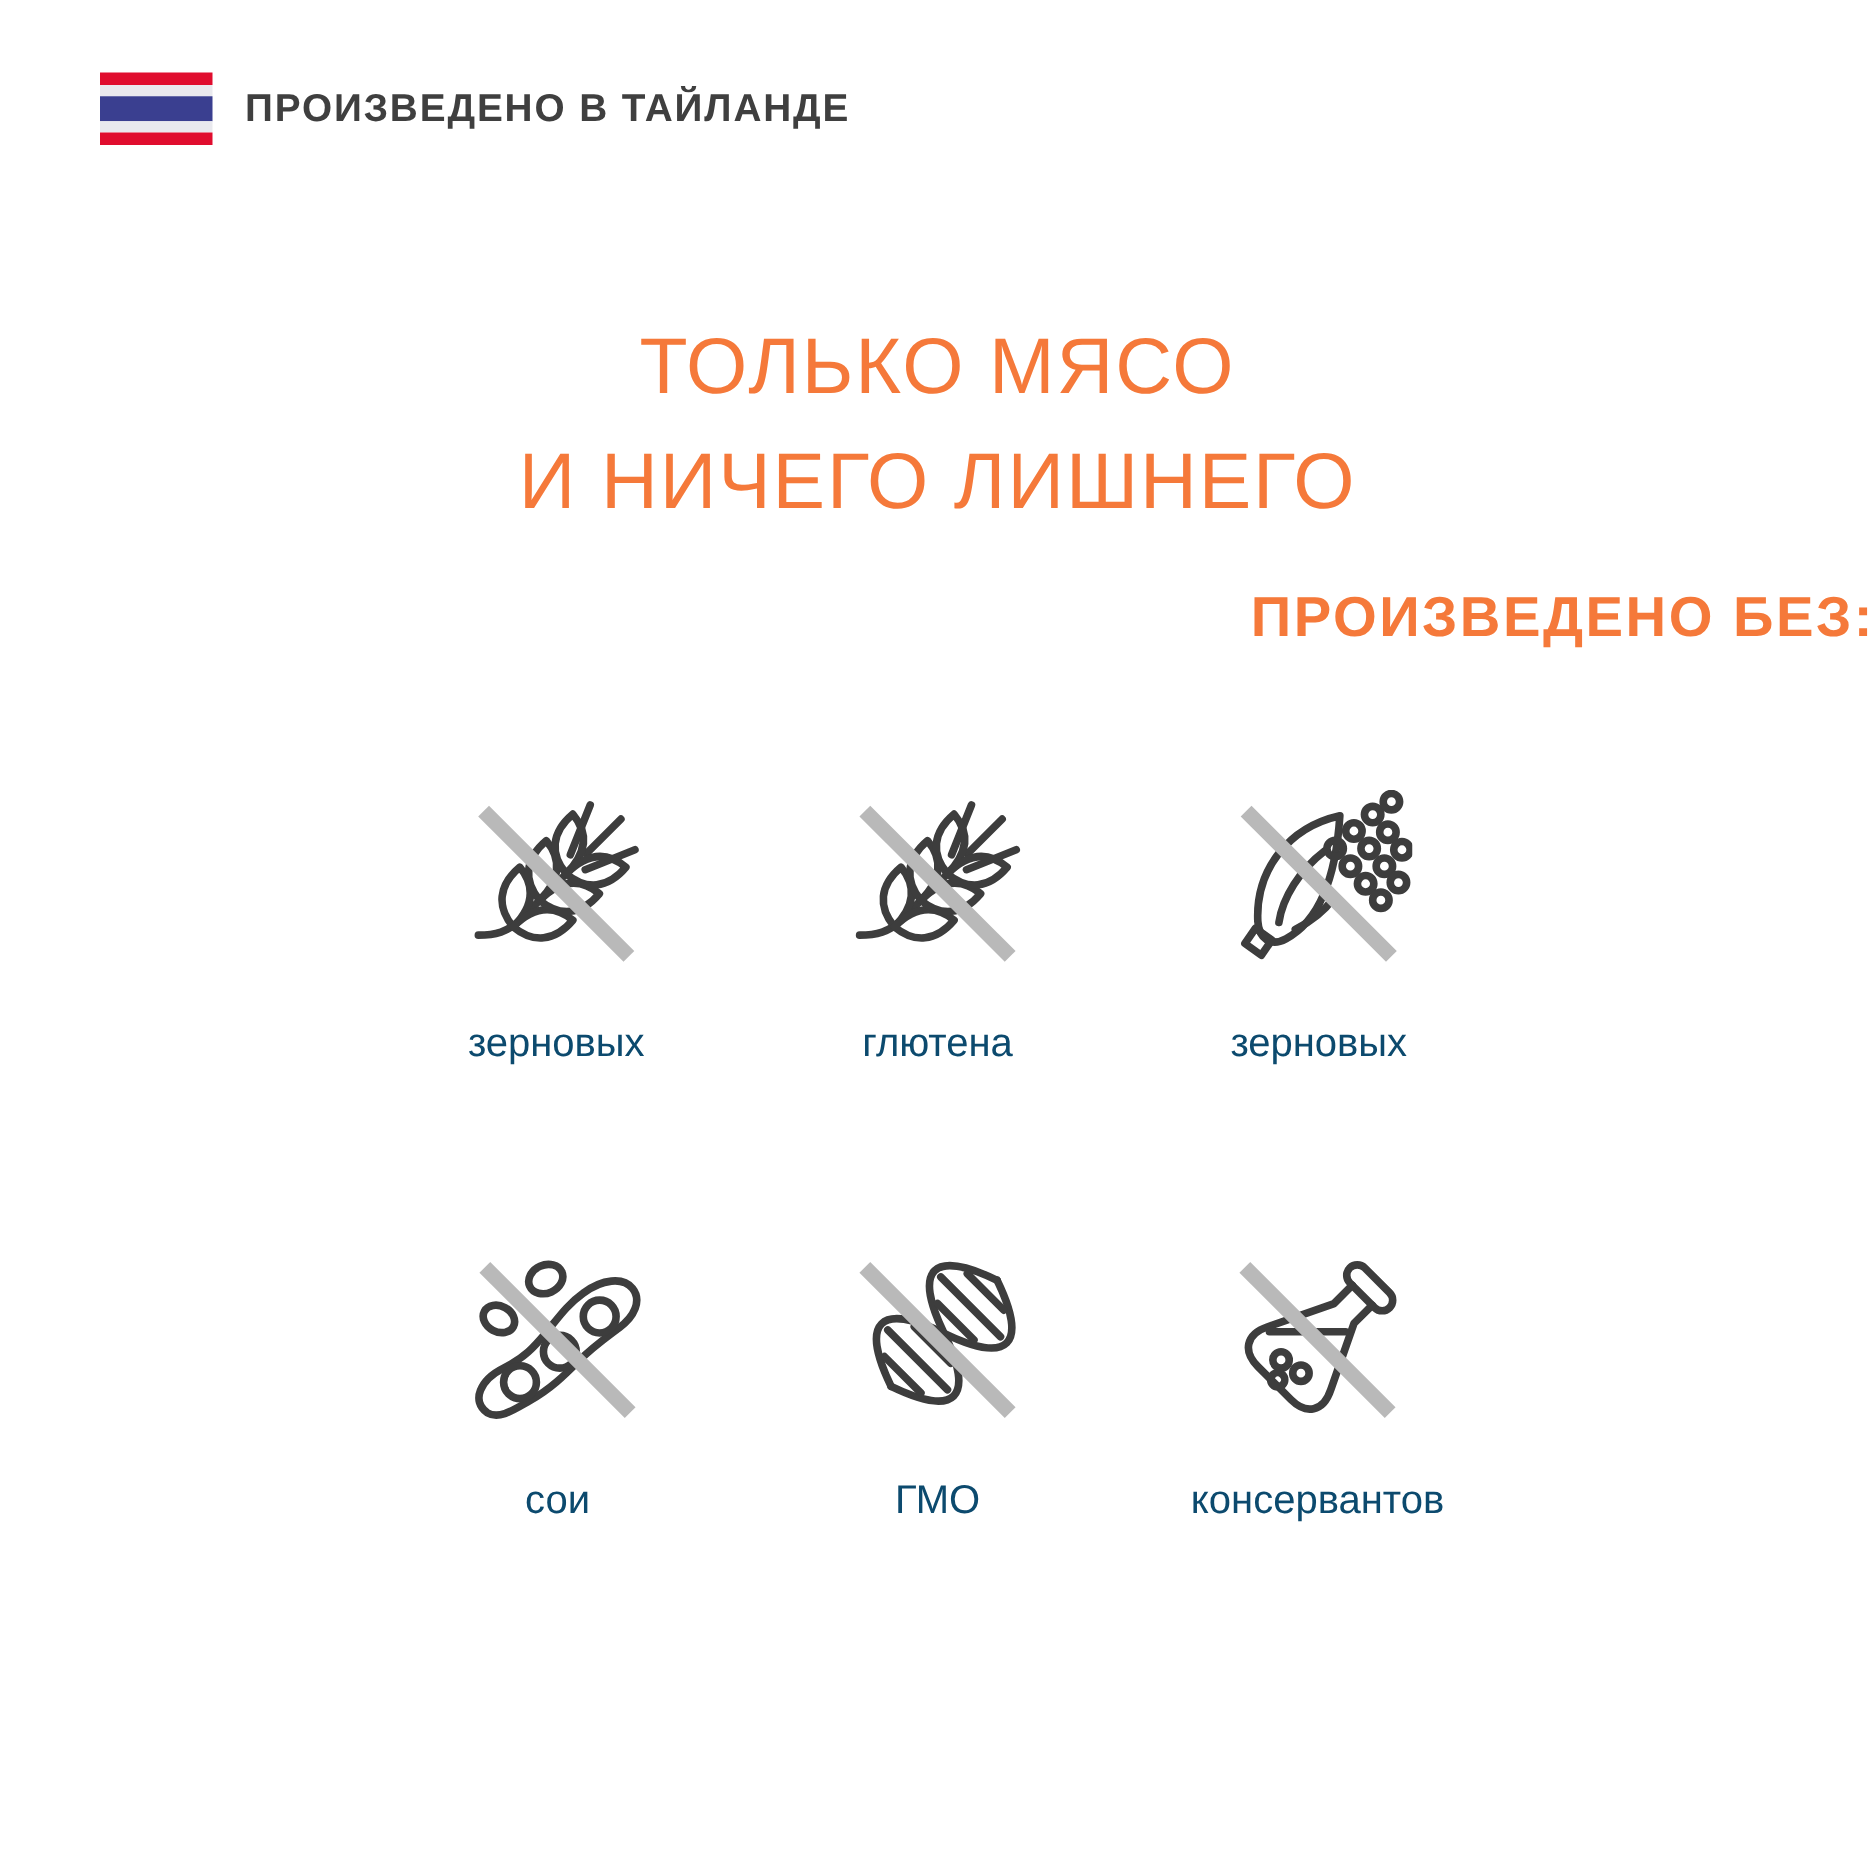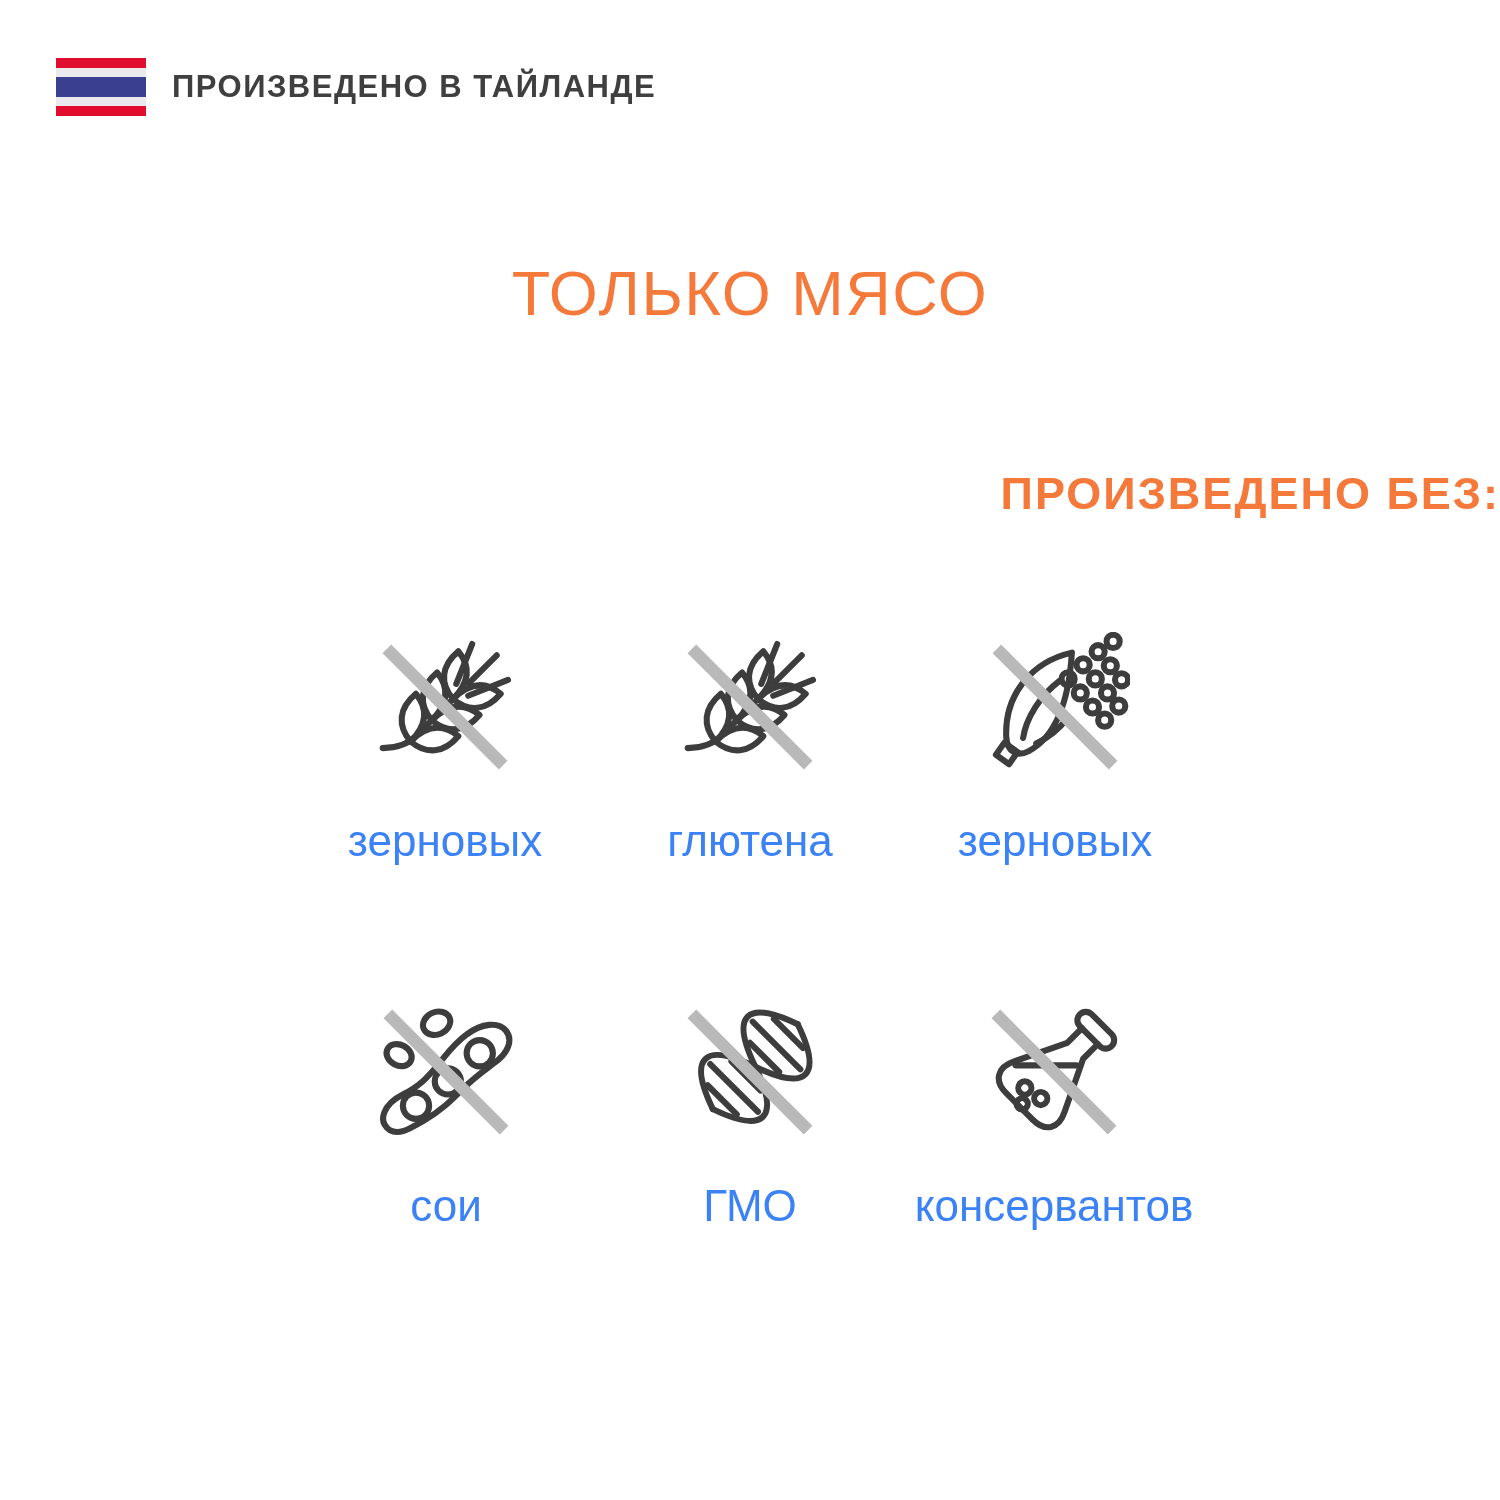--- a/index.html
+++ b/index.html
@@ -2,21 +2,21 @@
 <html><head>
 <meta charset="utf-8">
 <style>
   html,body { margin:0; padding:0; background:#ffffff; }
   .canvas {
     position:relative; width:1500px; height:1500px; background:#ffffff;
     font-family:"Liberation Sans", sans-serif; overflow:hidden;
   }
 
   
-  .origin { position:absolute; left:56px; top:58px; display:flex; align-items:center; gap:26px; }
+  .origin { position:absolute; left:80px; top:58px; display:flex; align-items:center; gap:26px; }
   .flag { width:90px; height:58px; display:flex; flex-direction:column; flex-shrink:0; }
   .flag .s1,.flag .s5 { height:17%; background:#e00d2e; }
   .flag .s2,.flag .s4 { height:16.5%; background:#e9e9ee; }
   .flag .s3 { height:33%; background:#3a3f90; }
   .origin-text { font-size:31px; font-weight:700; letter-spacing:1.5px; color:#3f3f3f; white-space:nowrap; }
 
   .brand { position:absolute; right:66px; top:56px; color:#3f3f3f; font-size:47px; letter-spacing:1px; white-space:nowrap; }
   .brand-main { font-weight:700; }
   .brand-sub  { font-weight:400; margin-left:10px; letter-spacing:2px; }
 
@@ -28,21 +28,21 @@
               color:#f5793a; font-size:45px; font-weight:700; letter-spacing:2px; }
 
   
   .row { position:absolute; left:0; width:100%; display:flex; justify-content:center; }
   .row1 { top:632px; gap:45px; }
   .row2 { top:997px; gap:22px; }
   .item { margin:0; display:flex; flex-direction:column; align-items:center; }
   .row1 .item { width:260px; }
   .row2 .item { width:282px; }
   .item svg.icon { width:150px; height:150px; display:block; }
-  .item figcaption { margin-top:34px; font-size:44px; font-weight:400; color:#3b82f6; white-space:nowrap; }
+  .item figcaption { margin-top:34px; font-size:32px; font-weight:400; color:#0c4a6e; white-space:nowrap; }
 
   .defs { position:absolute; width:0; height:0; overflow:hidden; }
 </style>
 </head>
 <body>
 
 <svg class="defs" aria-hidden="true">
   <defs>
     <symbol id="sym-wheat" viewBox="0 0 160 160">
       <g transform="rotate(45 80 80)" stroke="#3d3d3d" stroke-width="6.5" fill="none" stroke-linecap="round" stroke-linejoin="round">
@@ -141,20 +141,21 @@
         <div class="s3"></div>
         <div class="s4"></div>
         <div class="s5"></div>
     </div>
     <span class="origin-text">ПРОИЗВЕДЕНО В ТАЙЛАНДЕ</span>
   </div>
 
 
   <h1 class="title">
     <span>ТОЛЬКО МЯСО</span>
+    <span>И НИЧЕГО ЛИШНЕГО</span>
   </h1>
 
   <h2 class="subtitle">ПРОИЗВЕДЕНО БЕЗ:</h2>
 
   <div class="row row1">
     <figure class="item">
       <svg class="icon">
           <use href="#sym-wheat"></use>
         </svg>
       <figcaption>зерновых</figcaption>

